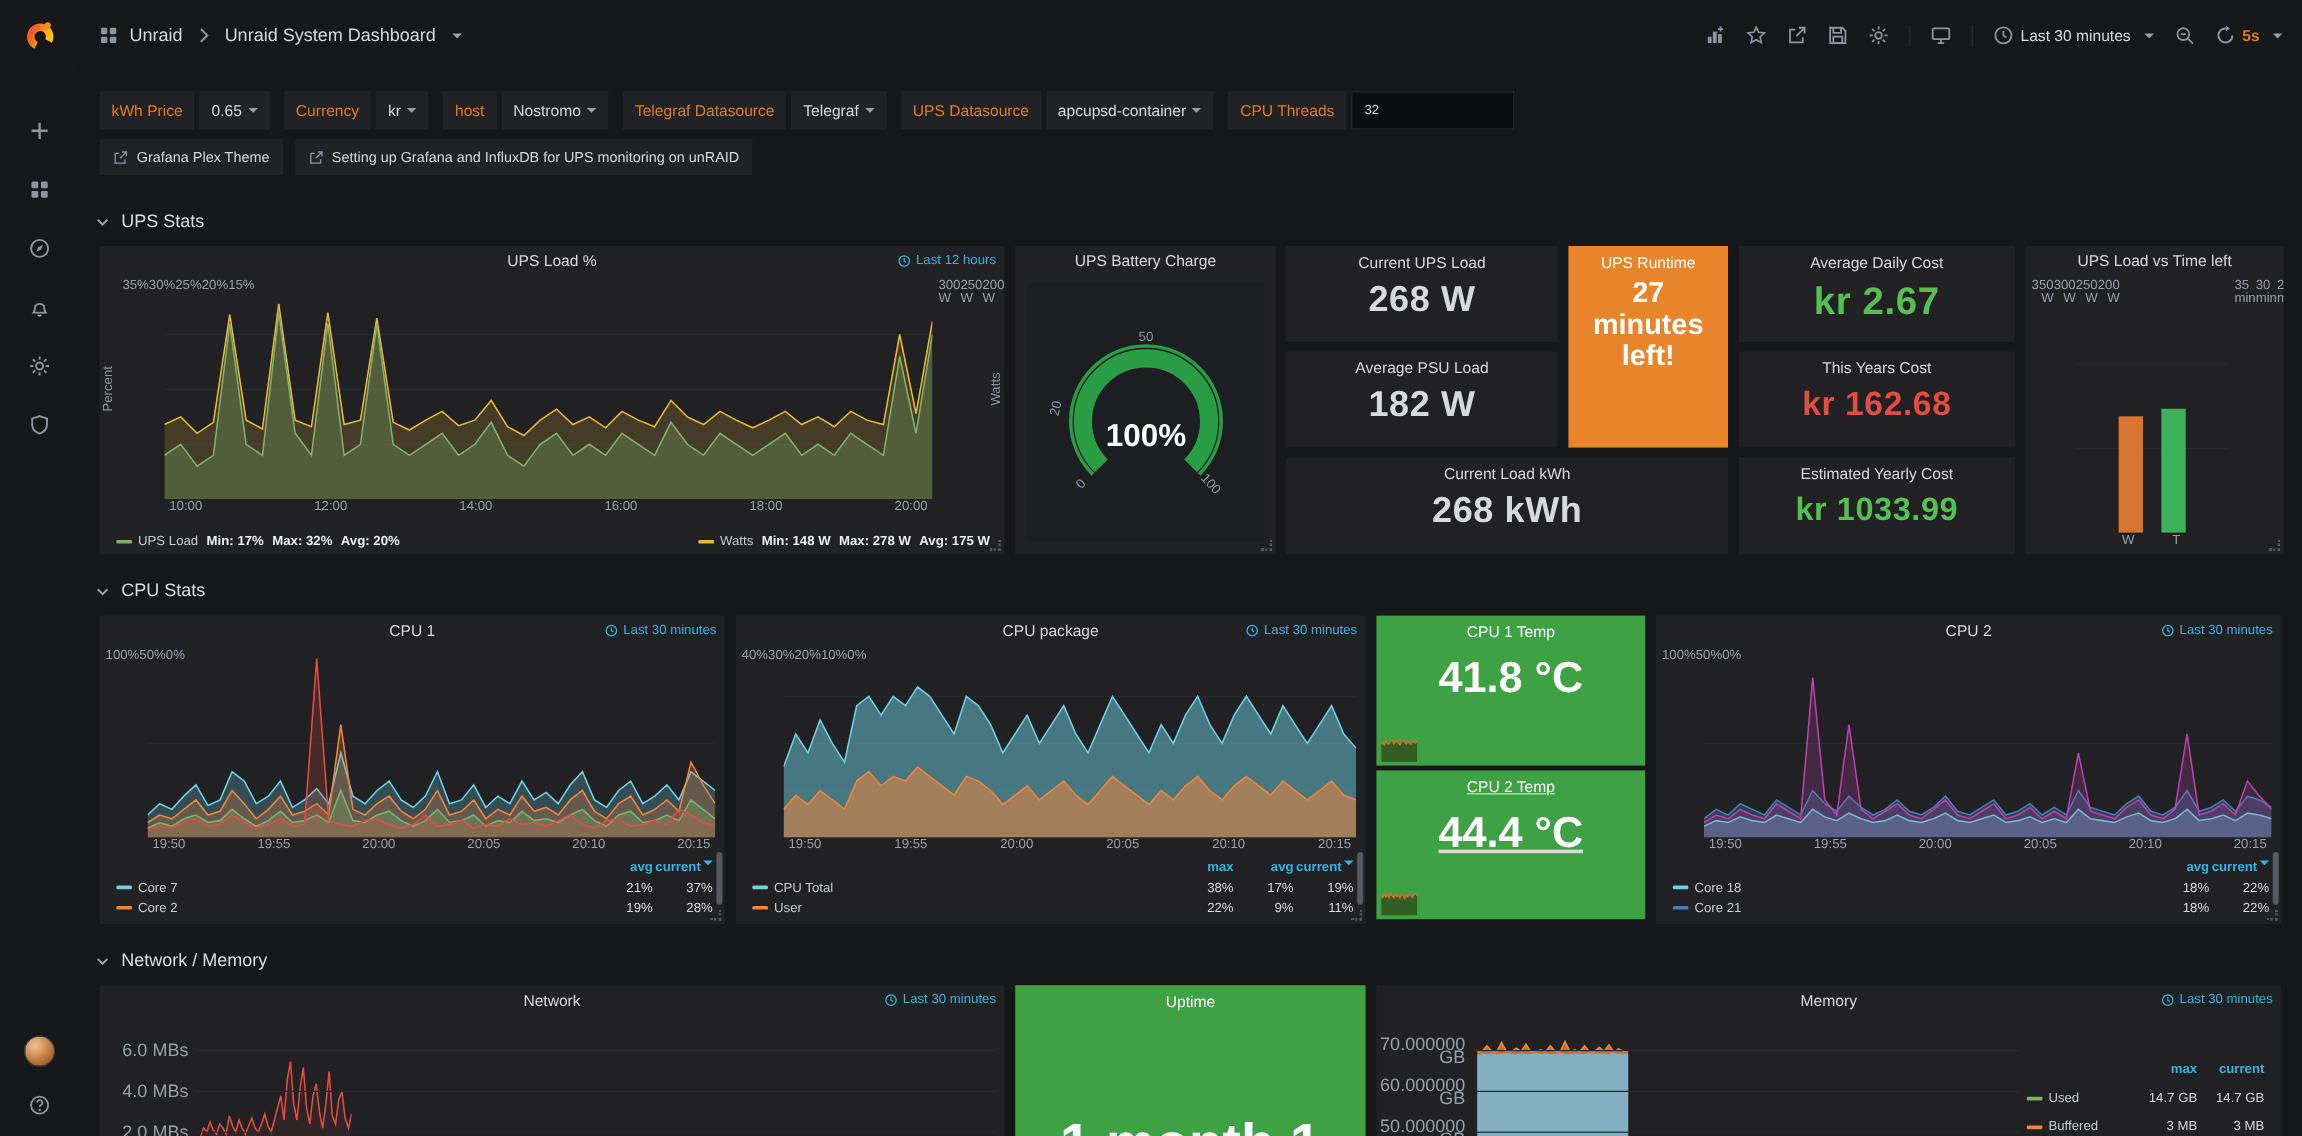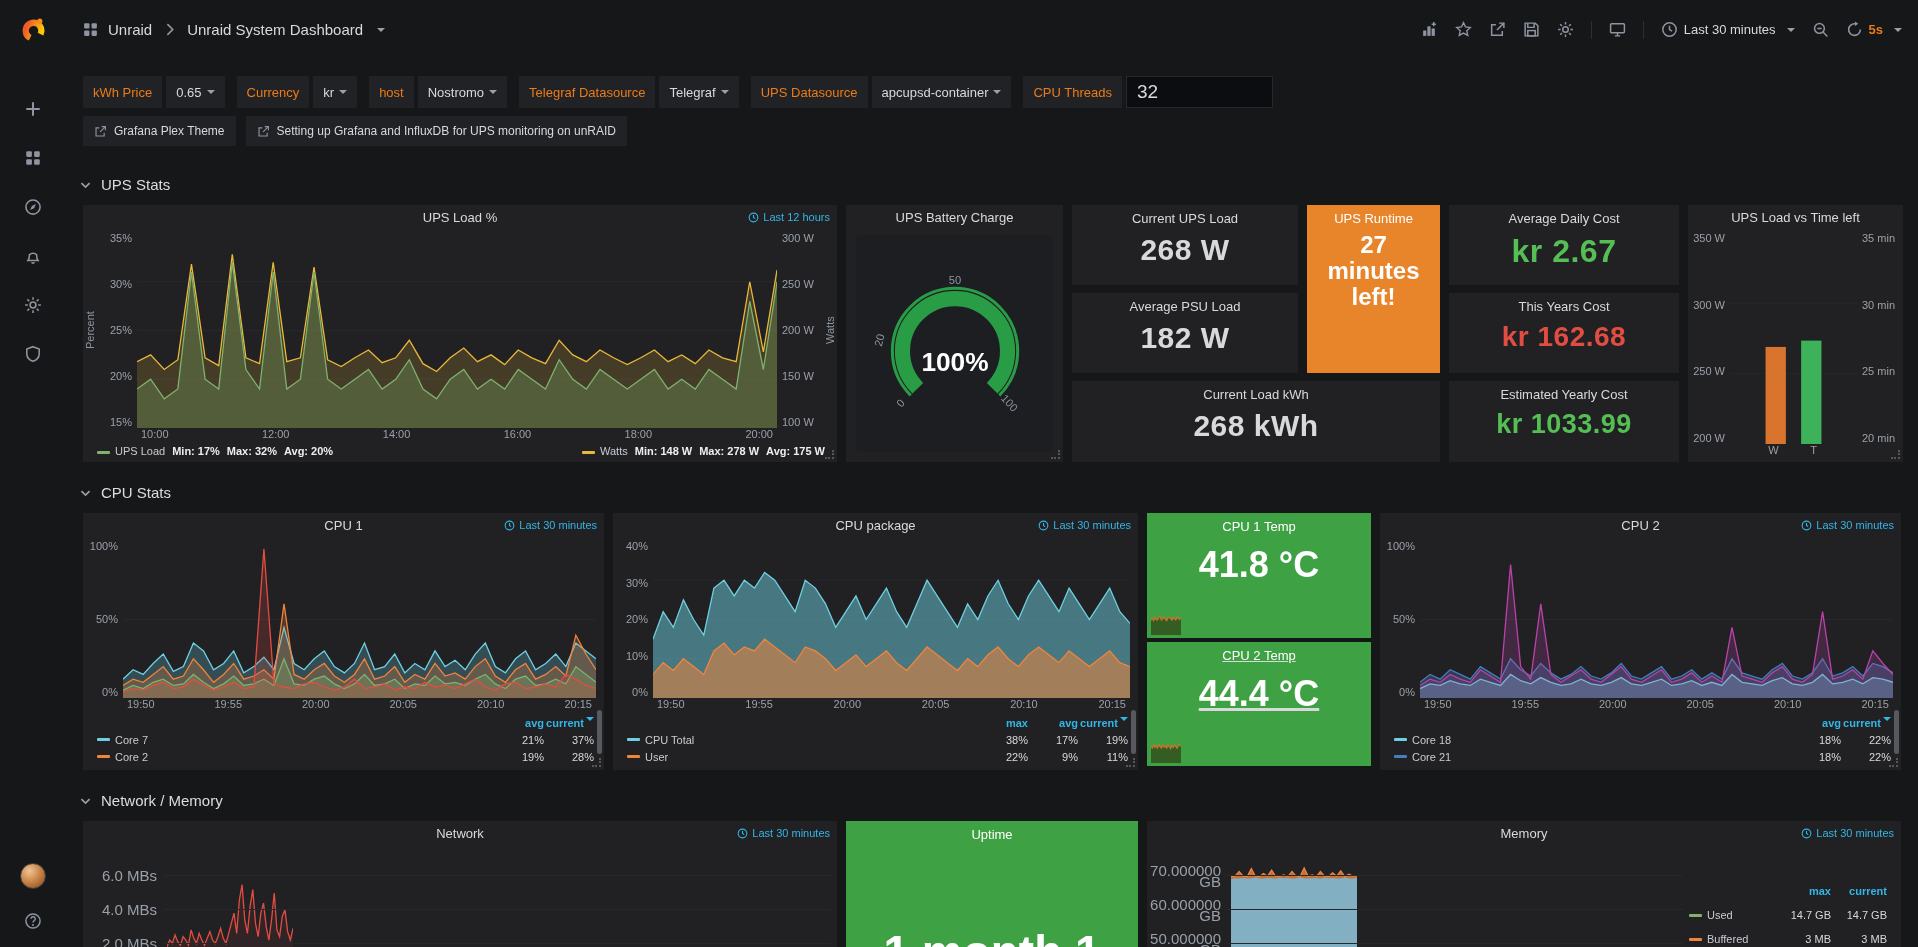--- a/index.html
+++ b/index.html
@@ -28,39 +28,39 @@
   .caret{display:inline-block;width:0;height:0;border-left:4px solid transparent;border-right:4px solid transparent;border-top:4px solid #9aa0a8;margin-left:5px;vertical-align:middle}
   .time-group,.refresh-group{display:flex;align-items:center;gap:6px;cursor:pointer;color:#d8d9da;font-size:13px}
   .refresh-value{color:#eb7b18;font-weight:bold}
 
   
   .main{margin-left:66px;padding-top:59px}
   .submenu{display:flex;flex-wrap:wrap;gap:12px;padding:17px 0 0 17px;align-items:center}
   .var-group{display:flex;height:32px}
   .var-label{background:#202226;color:#eb7b18;display:flex;align-items:center;padding:0 10px;font-size:13px;white-space:nowrap}
   .var-value{background:#202226;margin-left:4px;color:#d8d9da;display:flex;align-items:center;padding:0 10px;cursor:pointer;white-space:nowrap}
-  .var-input{background:#0c0d10;border:1px solid #26282c;margin-left:4px;color:#d8d9da;width:147px;padding:0 10px;font-size:19px;font-family:"Liberation Sans",sans-serif}
+  .var-input{background:#0c0d10;border:1px solid #26282c;margin-left:4px;color:#d8d9da;width:136px;padding:0 10px;font-size:11px;font-family:"Liberation Sans",sans-serif}
   .dash-links{display:flex;gap:10px;padding:8px 0 0 17px}
   .dash-link{background:#202226;height:30px;display:flex;align-items:center;gap:7px;padding:0 11px;font-size:12px;color:#d8d9da;cursor:pointer;text-decoration:none}
   .dash-link svg{width:13px;height:13px;color:#8e94a0}
 
   
   .row-header{display:flex;align-items:center;gap:9px;padding-left:13px;font-size:15px;font-weight:500;color:#dcdde0;cursor:pointer;line-height:22px}
   .rh1{margin-top:28px}.rh2{margin-top:20px}.rh3{margin-top:20px}
   .row-header svg{width:13px;height:13px;color:#9aa0a8}
   .panel-row{display:flex;gap: 9px;margin:9px 0 0 17px}
   .panel{position:relative;background:#212124;overflow:hidden}
   .panel-header{position:relative;height:24px;flex:none}
   .panel-title{position:absolute;left:0;right:0;top:5px;text-align:center;font-size:13px;font-weight:500;color:#d8d9da;cursor:pointer}
   .tlabel{position:absolute;right:7px;top:6px;display:flex;align-items:center;gap:4px;color:#33b5e5;font-size:11px;cursor:pointer}
   .tlabel svg{width:11px;height:11px}
   .gpanel{display:flex;flex-direction:column}
   .gbody{flex:1;display:flex;min-height:0;padding:4px 0 0 0}
   .axis-title{writing-mode:vertical-rl;transform:rotate(180deg);font-size:11px;color:#8e94a0;display:flex;align-items:center;justify-content:center;width:14px}
-  .ylabels{display:flex;flex-direction:column;justify-content:space-between;font-size:11px;color:#9aa0a8;text-align:right;padding:0 5px;line-height:11px}
+  .ylabels{display:flex;flex-direction:row;justify-content:space-between;font-size:11px;color:#9aa0a8;text-align:right;padding:0 5px;line-height:11px}
   .ylabels.right{text-align:left}
   .plot{flex:1;height:100%;min-width:0}
   .xlabels{display:flex;justify-content:space-between;font-size:11px;color:#9aa0a8;height:16px;flex:none}
   .legend-inline{display:flex;justify-content:space-between;padding:1px 12px 5px 14px;font-size:11px;flex:none;white-space:nowrap}
   .dash{display:inline-block;width:13px;height:3px;margin-right:5px;vertical-align:middle;border-radius:1px}
   .lg-name{color:#c7cbd1;cursor:pointer}
   .lg-stat{color:#eceef0;margin-left:7px;font-weight:bold}
   .legend-table{flex:none;padding:0 10px 5px 14px;font-size:11px}
   .lrow{display:flex;align-items:center;height:17px}
   .lrow .lname{display:flex;align-items:center;margin-right:auto;color:#c7cbd1;cursor:pointer}
@@ -359,21 +359,21 @@
             </svg>
           <div class="ylabels right" style="width:46px">
             <span>300 W</span>
             <span>250 W</span>
             <span>200 W</span>
             <span>150 W</span>
             <span>100 W</span>
           </div>
           <span class="axis-title">Watts</span>
         </div>
-        <div class="xlabels" style="margin:0 64px 0 58px">
+        <div class="xlabels" style="margin:0 64px 12px 58px">
           <span>10:00</span>
           <span>12:00</span>
           <span>14:00</span>
           <span>16:00</span>
           <span>18:00</span>
           <span>20:00</span>
         </div>
         <div class="legend-inline">
           <span>
             <i class="dash" style="background-color: rgb(126, 178, 109);"></i><span class="lg-name">UPS Load</span><span class="lg-stat">Min: 17%</span><span class="lg-stat">Max: 32%</span><span class="lg-stat">Avg: 20%</span>

